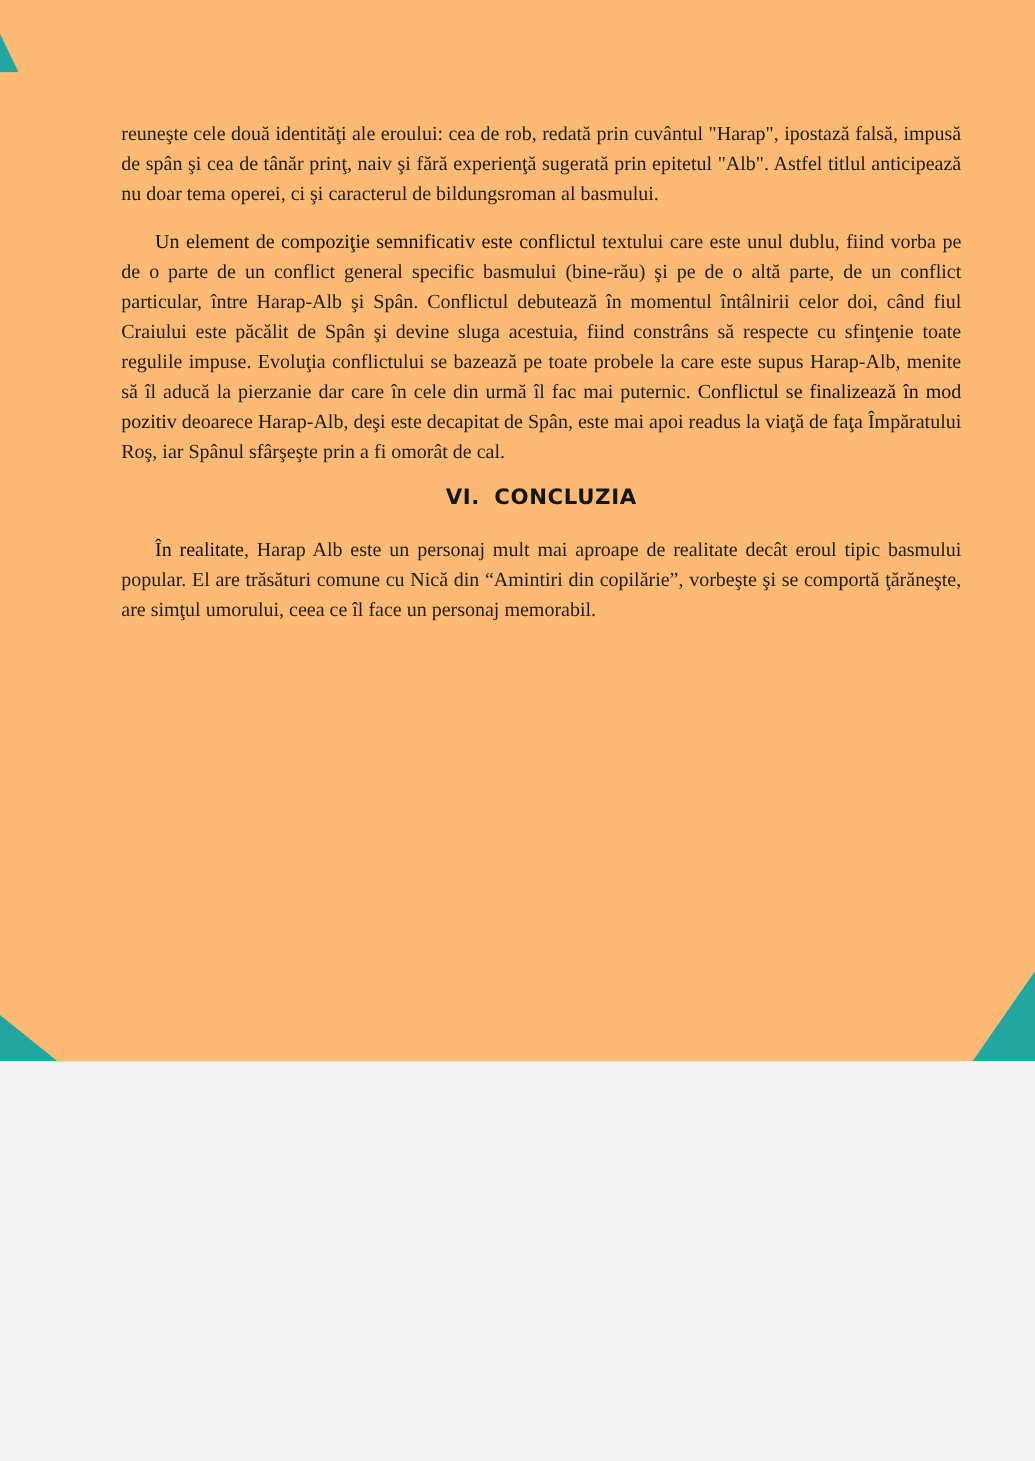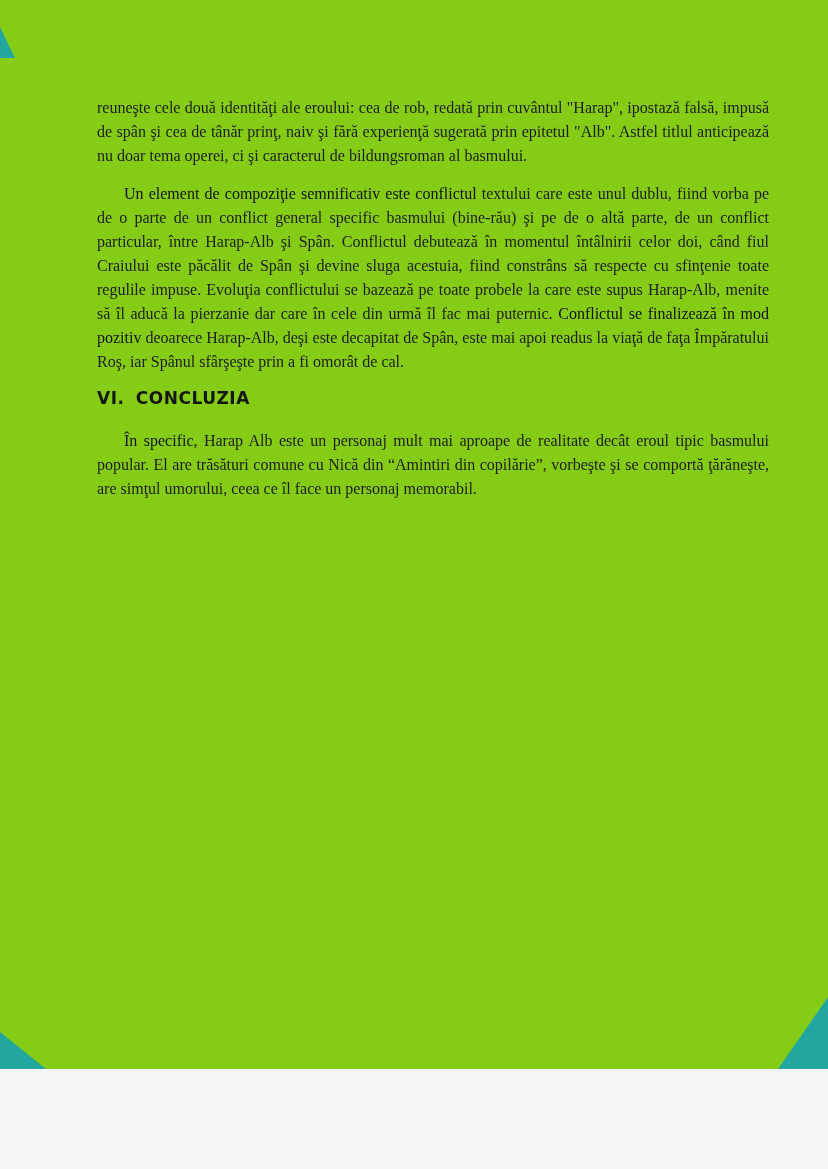--- a/index.html
+++ b/index.html
@@ -3,22 +3,22 @@
 <meta charset="utf-8">
 <style>
   html, body { margin: 0; padding: 0; }
   body {
     width: 828px; height: 1169px;
     background: #f4f4f4;
     font-family: "Liberation Serif", "DejaVu Serif", serif;
   }
   .page {
     position: relative;
-    width: 828px; height: 1069px;
-    background: #84cc16;
+    width: 828px; height: 849px;
+    background: #fdba74;
     overflow: hidden;
   }
   .page-text {
     position: absolute;
     left: 97px; top: 96px; width: 672px;
     font-size: 16px;
     line-height: 24px;
     color: #1d1d1b;
     text-align: justify;
   }
@@ -26,21 +26,21 @@
   .para.indent { text-indent: 27px; }
   .b { font-weight: normal; color: #121210; }
   .section-heading {
     font-family: "DejaVu Sans", "Liberation Sans", sans-serif;
     font-weight: bold;
     font-size: 17px;
     line-height: 21px;
     letter-spacing: 0.5px;
     word-spacing: 5px;
     color: #151513;
-    text-align: left;
+    text-align: center;
     margin: 7px 0 20px 0;
   }
   .corner {
     position: absolute;
     background: #21a7a0;
   }
   .corner.tl { left: 0; top: 27px; width: 15px; height: 31px;
     clip-path: polygon(0 0, 100% 100%, 0 100%); }
   .corner.bl { left: 0; bottom: 0; width: 46px; height: 37px;
     clip-path: polygon(0 0, 100% 100%, 0 100%); }
@@ -51,15 +51,15 @@
 <body>
 
 <div class="page">
   <div class="corner tl" style="background: rgb(33, 167, 160);"></div>
   <div class="corner bl" style="background: rgb(33, 167, 160);"></div>
   <div class="corner br" style="background: rgb(33, 167, 160);"></div>
   <div class="page-text">
       <p class="para"><span>reuneşte cele două identităţi ale eroului: cea de rob, redată prin cuvântul "Harap", ipostază falsă, impusă de spân şi cea de tânăr prinţ, naiv şi fără experienţă sugerată prin epitetul "Alb". Astfel titlul anticipează nu doar tema operei, ci şi caracterul de bildungsroman al basmului.</span></p>
       <p class="para indent"><span class="b">Un element de compoziţie semnificativ este conflictul</span><span> textului care este unul dublu, fiind vorba pe de o parte de un conflict general specific basmului (bine-rău) şi pe de o altă parte, de un conflict particular, între Harap-Alb şi Spân. Conflictul debutează în momentul întâlnirii celor doi, când fiul Craiului este păcălit de Spân şi devine sluga acestuia, fiind constrâns să respecte cu sfinţenie toate regulile impuse. Evoluţia conflictului se bazează pe toate probele la care este supus Harap-Alb, menite să îl aducă la pierzanie dar care în cele din urmă îl fac mai puternic. </span><span class="b">Conflictul se finalizează în mod pozitiv</span><span> deoarece Harap-Alb, deşi este decapitat de Spân, este mai apoi readus la viaţă de faţa Împăratului Roş, iar Spânul sfârşeşte prin a fi omorât de cal.</span></p>
       <h2 class="section-heading">VI. CONCLUZIA</h2>
-      <p class="para indent"><span class="b">În specific</span><span>, Harap Alb este un personaj mult mai aproape de realitate decât eroul tipic basmului popular. El are trăsături comune cu Nică din “Amintiri din copilărie”, vorbeşte şi se comportă ţărăneşte, are simţul umorului, ceea ce îl face un personaj memorabil.</span></p>
+      <p class="para indent"><span class="b">În realitate</span><span>, Harap Alb este un personaj mult mai aproape de realitate decât eroul tipic basmului popular. El are trăsături comune cu Nică din “Amintiri din copilărie”, vorbeşte şi se comportă ţărăneşte, are simţul umorului, ceea ce îl face un personaj memorabil.</span></p>
     </div>
 </div>
 
 </body></html>

